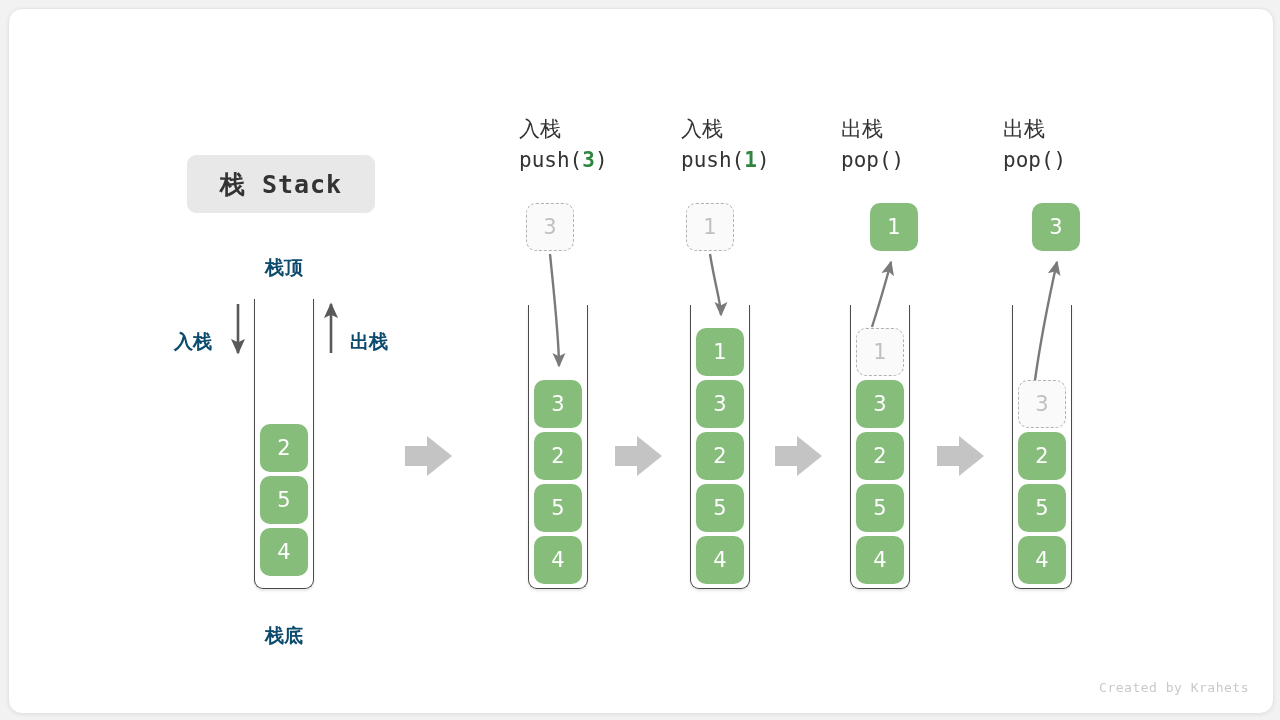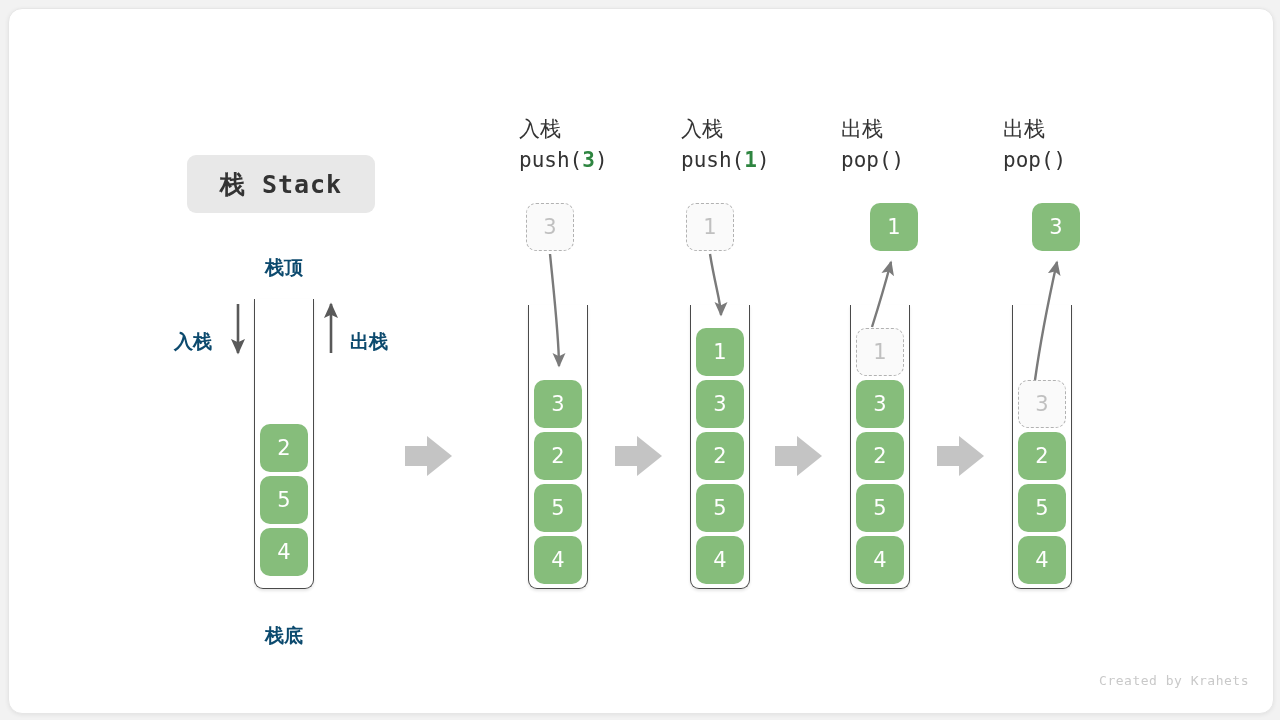--- a/index.html
+++ b/index.html
@@ -75,21 +75,21 @@
     display:flex;align-items:center;justify-content:center;
     font-family:"DejaVu Sans","Liberation Sans",sans-serif;font-size:21px;}
   .float-box.solid{background:#86bd7b;color:#ffffff;}
   .float-box.ghost{background:#fafafa;color:#c0c0c0;border:1.6px dashed #b2b2b2;box-sizing:border-box;}
 
   
   #overlay{position:absolute;left:0;top:0;width:1264px;height:704px;pointer-events:none;}
 
   
   #credit{
-    position:absolute;right:24px;bottom:25px;
+    position:absolute;right:24px;bottom:18px;
     font-family:"DejaVu Sans Mono","Liberation Mono",monospace;
     font-size:13px;color:#c9c9c9;letter-spacing:.5px;white-space:nowrap;margin-top:29px;
   }
 </style>
 </head>
 <body>
 
 <div id="card">
   <div id="stage">
 

